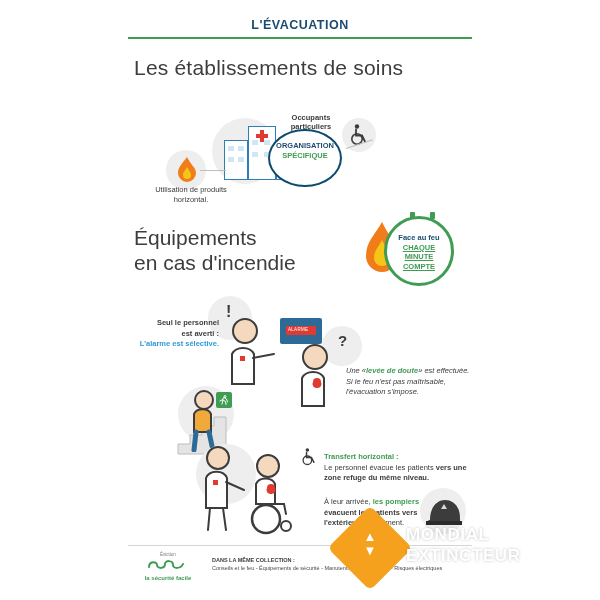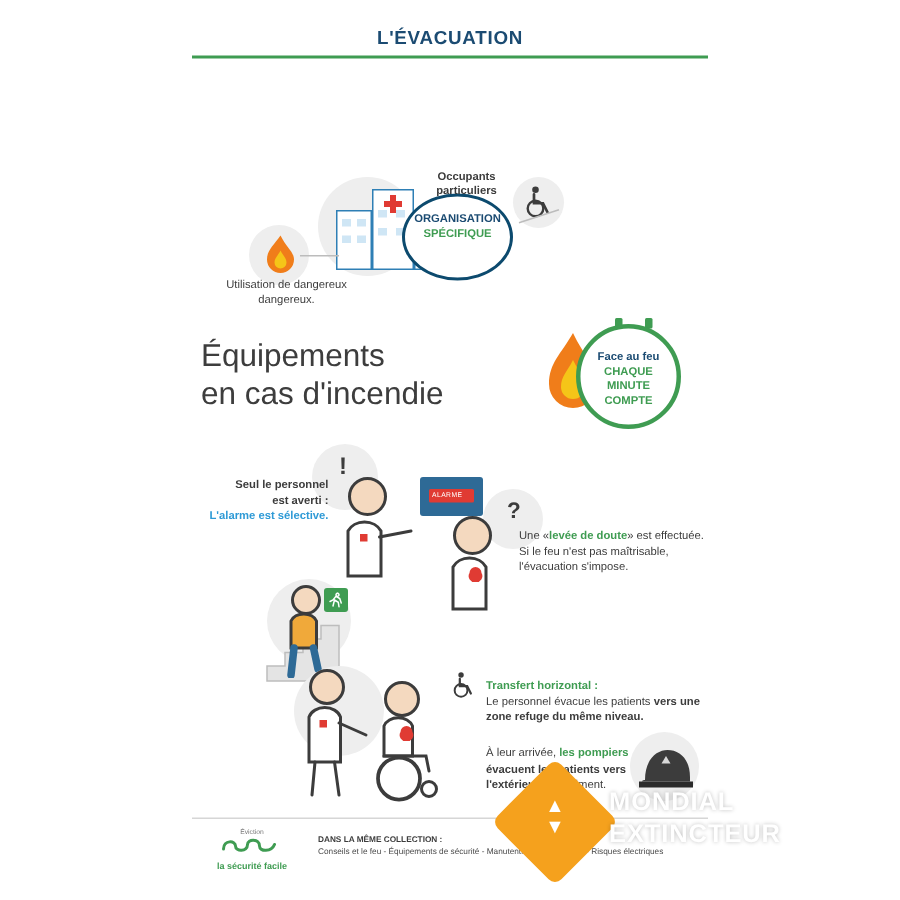--- a/index.html
+++ b/index.html
@@ -140,21 +140,21 @@
     background: #ffffff;
     box-sizing: border-box;
     text-align: center;
     font-size: 7.5px;
     font-weight: bold;
     line-height: 9.5px;
     color: #1b4b72;
     padding-top: 14px;
     box-sizing: border-box;
   }
-  .badge-circle .emph { color: #3f9c52; }
+  .badge-circle .emph { color: #3f9c52; text-decoration: underline; }
   .clock-stem {
     position: absolute;
     background: #3f9c52;
     width: 5px;
     height: 7px;
     border-radius: 1px;
   }
   
   .t-seul {
     position: absolute;
@@ -164,25 +164,26 @@
     text-align: right;
     font-size: 7.5px;
     line-height: 10.5px;
     color: #3c3c3c;
     font-weight: bold;
   }
   .t-seul .alarm { color: #2e9ad6; font-weight: bold; }
   .t-levee {
     position: absolute;
     left: 346px;
-    top: 352px;
+    top: 366px;
     width: 150px;
     font-size: 7.5px;
     line-height: 10.5px;
     color: #3c3c3c;
+    font-style: italic;
   }
   .t-levee .hl { color: #3f9c52; font-weight: bold; }
   .t-vert {
     position: absolute;
     left: 222px;
     top: 404px;
     width: 230px;
     font-size: 7.5px;
     line-height: 10.5px;
     color: #3c3c3c;
@@ -310,20 +311,21 @@
 </head>
 <body>
 
 <div class="poster">
 
   <div class="header-bar">
     <div class="header-title">L'ÉVACUATION</div>
     <div class="header-rule"></div>
   </div>
 
+  <div class="sec1-title">Les établissements de soins</div>
 
   <div class="circle-grey" style="left:212px; top:118px; width:66px; height:66px;"></div>
   <div class="circle-grey" style="left:166px; top:150px; width:40px; height:40px;"></div>
   <div class="circle-grey" style="left:342px; top:118px; width:34px; height:34px;"></div>
 
   <div class="bldg" style="left:224px; top:140px; width:24px; height:40px;"></div>
   <div class="bldg" style="left:248px; top:126px; width:28px; height:54px;"></div>
   <div class="bldg" style="left:276px; top:148px; width:22px; height:32px;"></div>
   <div class="bldg-win" style="left:228px; top:146px; width:6px; height:5px;"></div>
   <div class="bldg-win" style="left:238px; top:146px; width:6px; height:5px;"></div>
@@ -356,21 +358,21 @@
 
   <div class="org-circle">
     <div>ORGANISATION</div>
     <div class="org-line2">SPÉCIFIQUE</div>
   </div>
 
   <div class="lbl-occ">
     <div>Occupants</div>
     <div>particuliers</div>
   </div>
-  <div class="lbl-util">Utilisation de dangereux dangereux.</div>
+  <div class="lbl-util">Utilisation de produits horizontal.</div>
 
   <div class="sec2-title">
     <div>Équipements</div>
     <div>en cas d'incendie</div>
   </div>
 
   <div class="badge">
     <svg class="abs" style="left:0px; top:8px;" width="40" height="60" viewBox="0 0 40 60">
       <path d="M20 2 C12 16 4 22 4 36 a16 16 0 0 0 32 0 C36 24 27 17 20 2 Z" fill="#f07d1a"></path>
       <path d="M20 20 C16 28 12 31 12 38 a8 8 0 0 0 16 0 C28 32 24 28 20 20 Z" fill="#f5c518"></path>

